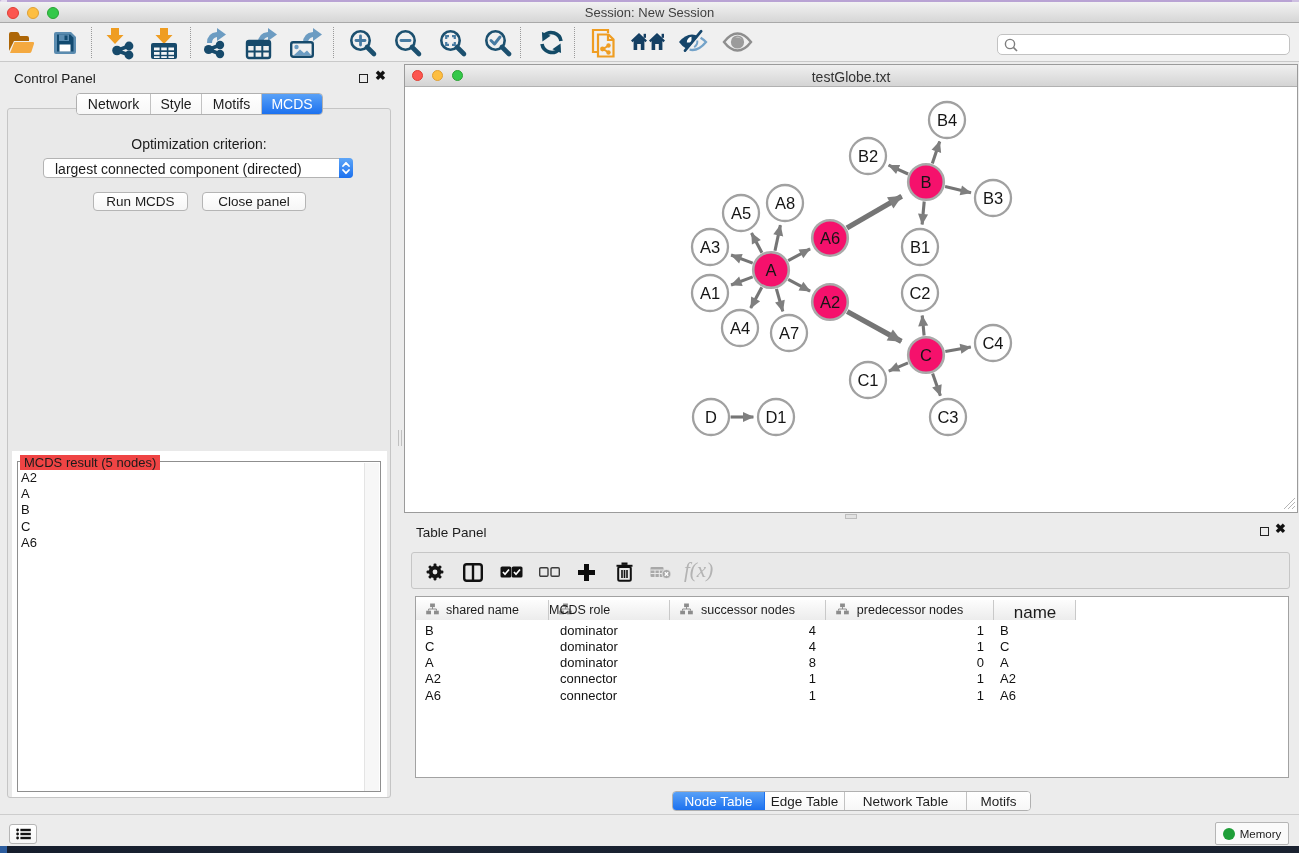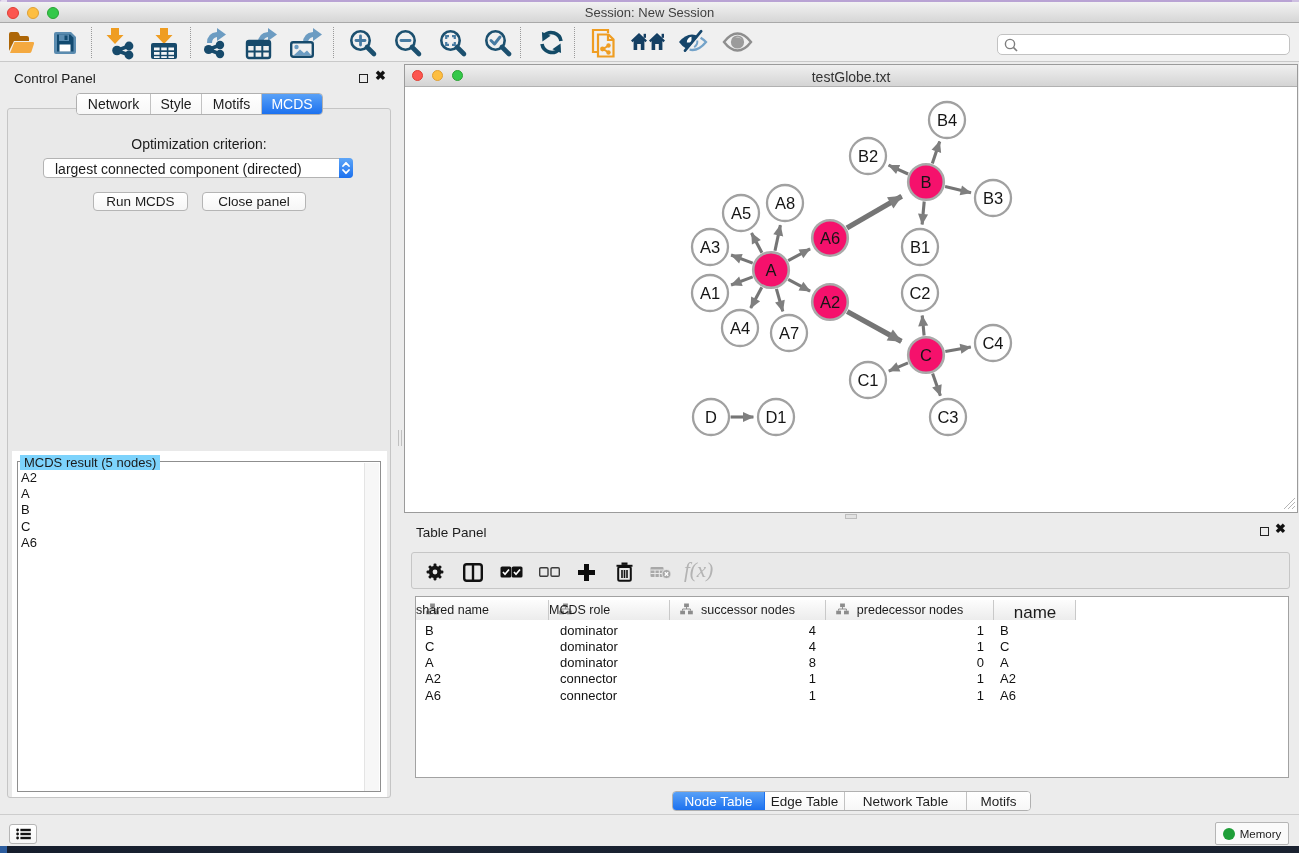--- a/index.html
+++ b/index.html
@@ -201,21 +201,21 @@
 <div class="abs" style="left:55px;top:160.5px;font-size:14px;color:#1b1b1b">largest connected component (directed)</div>
 <div class="abs" style="left:339px;top:158px;width:14px;height:20px;background:linear-gradient(#5ea6f8,#1a70ef);border-radius:0 4px 4px 0"></div>
 <svg class="abs" style="left:340px;top:161px" width="12" height="14" viewBox="0 0 12 14">
  <path d="M3 5 L6 1.8 L9 5" fill="none" stroke="#fff" stroke-width="1.8" stroke-linecap="round" stroke-linejoin="round"></path>
  <path d="M3 9 L6 12.2 L9 9" fill="none" stroke="#fff" stroke-width="1.8" stroke-linecap="round" stroke-linejoin="round"></path>
 </svg>
 <div class="pbtn" style="left:93px;top:192px;width:95px;height:19px;font-size:13.5px">Run MCDS</div>
 <div class="pbtn" style="left:202px;top:192px;width:104px;height:19px;font-size:13.5px">Close panel</div>
 <div class="abs" style="left:12px;top:451px;width:375px;height:346px;background:#fff"></div>
 <div class="abs" style="left:17px;top:461px;width:364px;height:331px;border:1px solid #8f8f8f"></div>
-<div class="abs" style="left:20px;top:455px;background:#7dd3fc;padding:0 4px;font-size:13px;color:#1b1b1b">MCDS result (5 nodes)</div>
+<div class="abs" style="left:20px;top:455px;background:#ef4444;padding:0 4px;font-size:13px;color:#1b1b1b">MCDS result (5 nodes)</div>
 <div class="abs" style="left:364px;top:463px;width:15px;height:328px;background:#f7f7f7;border-left:1px solid #e4e4e4"></div>
 <div class="abs" style="left:21px;top:470px;font-size:13px;color:#141414;line-height:16.2px">A2<br>A<br>B<br>C<br>A6</div>
 
 <div class="abs" style="left:398px;top:430px;width:4px;height:16px;border-left:1px solid #c0c0c0;border-right:1px solid #c0c0c0"></div>
 <div class="abs" style="left:845px;top:514px;width:12px;height:5px;border:1px solid #bdbdbd;background:#e2e2e2"></div>
 
 <div class="abs" style="left:404px;top:64px;width:894px;height:449px;background:#fff;border:1px solid #9b9b9b"></div>
 <div class="abs" style="left:405px;top:65px;width:892px;height:22px;background:linear-gradient(#f0f0f0,#d4d4d4);border-bottom:1px solid #b1b1b1"></div>
 <div class="dot" style="left:412px;top:70px;width:11px;height:11px;background:#fc5650;border:1px solid #e03e34"></div>
 <div class="dot" style="left:432px;top:70px;width:11px;height:11px;background:#fdbe41;border:1px solid #e0a034"></div>
@@ -372,21 +372,21 @@
       <g fill="#8c8c8c">
         <rect x="4.1" y="0.5" width="4.8" height="3.6"></rect>
         <rect x="0.2" y="7.7" width="4.8" height="3.6"></rect>
         <rect x="8" y="7.7" width="4.8" height="3.6"></rect>
       </g>
       <g stroke="#8c8c8c" stroke-width="1">
         <path d="M6.5 4.1 L6.5 6 M2.6 7.7 L2.6 6 L10.4 6 L10.4 7.7" fill="none"></path>
       </g>
     </svg>
   </div>
-<div class="abs" style="left:416px;top:603px;width:133px;text-align:left;font-size:12.5px;color:#1c1c1c">shared name</div>
+<div class="abs" style="left:416px;top:603px;width:133px;text-align:center;font-size:12.5px;color:#1c1c1c">shared name</div>
 <div class="hdrcell" style="left:549px;top:600px;width:121px"></div>
 <div class="abs" style="left:554px;top:603px">
     <svg width="13" height="12" viewBox="0 0 13 12" style="flex:0 0 auto;margin:0 0 0 5px">
       <g fill="#8c8c8c">
         <rect x="4.1" y="0.5" width="4.8" height="3.6"></rect>
         <rect x="0.2" y="7.7" width="4.8" height="3.6"></rect>
         <rect x="8" y="7.7" width="4.8" height="3.6"></rect>
       </g>
       <g stroke="#8c8c8c" stroke-width="1">
         <path d="M6.5 4.1 L6.5 6 M2.6 7.7 L2.6 6 L10.4 6 L10.4 7.7" fill="none"></path>

